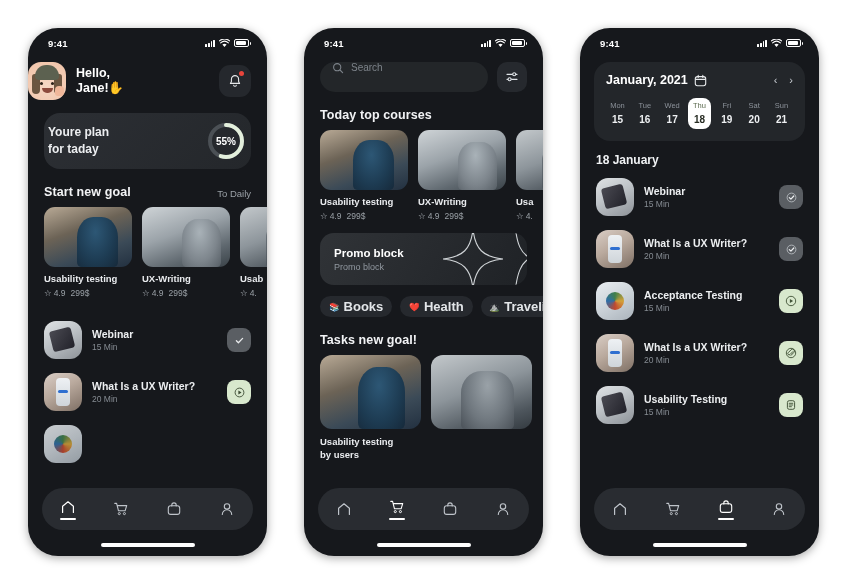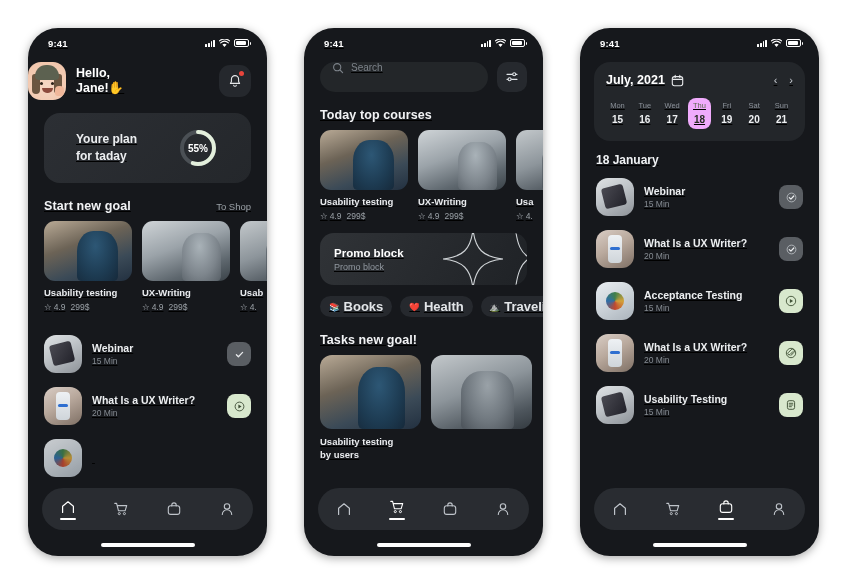--- a/index.html
+++ b/index.html
@@ -16,39 +16,39 @@
     position: absolute;
     width: 239px; height: 528px;
     background: #16181c;
     border-radius: 30px;
     overflow: hidden;
     box-shadow: 0 2px 10px rgba(0,0,0,.35);
   }
   .p1 { left: 28px;  top: 28px; }
   .p2 { left: 304px; top: 28px; }
   .p3 { left: 580px; top: 28px; }
-  .screen { position: relative; width: 100%; height: 100%; overflow: hidden; text-decoration: underline; }
+  .screen { position: relative; width: 100%; height: 100%; overflow: hidden; }
 
   
   .statusbar {
     height: 24px; display: flex; align-items: center;
     justify-content: space-between; padding: 6px 18px 0 20px;
   }
   .sb-time { color: #fff; font-size: 9.5px; font-weight: bold; letter-spacing: .2px; }
   .sb-right { display: flex; align-items: center; gap: 4px; }
   .bars { display: flex; align-items: flex-end; gap: 1px; height: 8px; }
   .bars i { display:block; width: 1.7px; background: #fff; border-radius: .5px; }
   .bars i:nth-child(1){height:3px} .bars i:nth-child(2){height:4.5px}
   .bars i:nth-child(3){height:6px} .bars i:nth-child(4){height:7.5px}
   .batt { width: 15px; height: 7.5px; border: 1px solid #fff; border-radius: 2px; position: relative; }
   .batt::after { content:""; position:absolute; left:1px; top:1px; bottom:1px; right:2px; background:#fff; border-radius:1px; }
   .batt::before { content:""; position:absolute; right:-3px; top:2px; width:1.5px; height:3px; background:#fff; border-radius:0 1px 1px 0; }
 
   
-  .sec-head { display:flex; align-items:center; justify-content:space-between; padding: 0 16px; margin-bottom: 8px; }
+  .sec-head { display:flex; align-items:flex-end; justify-content:space-between; padding: 0 16px; margin-bottom: 8px; }
   .sec-title { color:#f2f3f5; font-size: 12.5px; font-weight: bold; letter-spacing:.1px; }
   .sec-link { color:#9aa0a6; font-size: 9.5px; }
 
   
   .p1-head { display:flex; align-items:center; padding: 10px 16px 0 0; gap: 10px; }
   .avatar {
     width: 38px; height: 38px; border-radius: 13px; flex: 0 0 auto;
     background: radial-gradient(circle at 50% 62%, #f6d7c4 0%, #f3cdb6 45%, #f0c3a8 100%);
     position: relative; overflow: hidden;
   }
@@ -63,23 +63,23 @@
   .hello .l1, .hello .l2 { color:#fff; font-size: 12.5px; font-weight: bold; display:block; }
   .hello .l2 .wave { color:#f5c13b; }
   .bell-btn {
     width: 32px; height: 32px; border-radius: 11px; background:#25282d;
     display:flex; align-items:center; justify-content:center; position:relative; flex:0 0 auto;
   }
   .bell-dot { position:absolute; top:6px; right:7px; width:5px; height:5px; border-radius:50%; background:#e8453c; }
 
   
   .plan-card {
-    margin: 13px 16px 0 16px; height: 70px; border-radius: 16px;
+    margin: 13px 16px 0 16px; height: 56px; border-radius: 16px;
     background: linear-gradient(135deg,#2c2f34 0%, #24272b 100%);
-    display:flex; align-items:center; justify-content:space-between; padding: 0 32px;
+    display:flex; align-items:center; justify-content:space-between; padding: 0 4px;
   }
   .plan-txt { color:#eceef0; font-size: 12px; font-weight: bold; line-height: 1.45; }
   .ring { position:relative; width:42px; height:42px; }
   .ring svg { display:block; transform: rotate(-90deg); }
   .ring span {
     position:absolute; inset:0; display:flex; align-items:center; justify-content:center;
     color:#fff; font-size:10px; font-weight:bold;
   }
 
   
@@ -165,21 +165,21 @@
   .cal {
     margin: 10px 14px 0 14px; border-radius: 16px; background:#23262a; padding: 11px 12px 12px 12px;
   }
   .cal-top { display:flex; align-items:center; justify-content:space-between; }
   .cal-title { color:#fff; font-size: 12.5px; font-weight:bold; display:flex; align-items:center; gap:6px; }
   .cal-nav { display:flex; align-items:center; gap:12px; color:#c9ced3; font-size: 11px; }
   .cal-days { display:flex; justify-content:space-between; margin-top: 11px; }
   .cal-day { width: 23px; text-align:center; border-radius: 8px; padding: 3px 0 4px 0; }
   .cal-day .dow { color:#8b9199; font-size: 7.5px; display:block; }
   .cal-day .dnum { color:#eef0f2; font-size: 10px; font-weight:bold; display:block; margin-top: 4px; }
-  .cal-day.active { background:#f0abfc; }
+  .cal-day.active { background:#ffffff; }
   .cal-day.active .dow { color:#5c6b4f; }
   .cal-day.active .dnum { color:#262b22; }
   .day-head { color:#f0f2f4; font-size: 12px; font-weight:bold; padding: 0 16px; margin: 12px 0 4px 0; }
 </style>
 </head>
 <body>
 
 <div class="stage">
 
   <div class="phone p1">
@@ -236,21 +236,21 @@
           <circle cx="21" cy="21" r="16" fill="none" stroke="#4b5055" stroke-width="4"></circle>
           <circle id="ring1" cx="21" cy="21" r="16" fill="none" stroke="#e3efdc" stroke-width="4" stroke-linecap="round" stroke-dasharray="100.5" stroke-dashoffset="45.2"></circle>
         </svg>
         <span>55%</span>
       </div>
     </div>
 
     <div style="margin-top:16px">
       <div class="sec-head">
         <div class="sec-title">Start new goal</div>
-        <div class="sec-link">To Shop</div>
+        <div class="sec-link">To Daily</div>
       </div>
       <div class="hscroll">
         <div class="course">
           <div class="thumb">
                 <div class="ph ph-a"></div>
               </div>
           <div class="ctitle">Usability testing</div>
           <div class="cmeta">
                 <span class="rating-wrap">
                   <span class="star">☆</span>
@@ -538,21 +538,21 @@
               <path d="M1.6 3.8 a6 6 0 0 1 7.8 0" stroke="#fff" stroke-width="1.1" fill="none" stroke-linecap="round"></path>
               <path d="M0.4 1.9 a8.2 8.2 0 0 1 10.2 0" stroke="#fff" stroke-width="1.1" fill="none" stroke-linecap="round"></path>
             </svg>
         <div class="batt"></div>
       </div>
     </div>
 
     <div class="cal">
       <div class="cal-top">
         <div class="cal-title">
-          <span>July, 2021</span>
+          <span>January, 2021</span>
           <svg width="13" height="13" viewBox="0 0 13 13">
                 <rect x="1.3" y="2.6" width="10.4" height="9.1" rx="2.2" stroke="#e8eaec" stroke-width="1.1" fill="none"></rect>
                 <path d="M1.3 5.4h10.4" stroke="#e8eaec" stroke-width="1.1"></path>
                 <path d="M4.2 1.4v2M8.8 1.4v2" stroke="#e8eaec" stroke-width="1.1" stroke-linecap="round"></path>
               </svg>
         </div>
         <div class="cal-nav">
           <span>‹</span>
           <span>›</span>
         </div>

